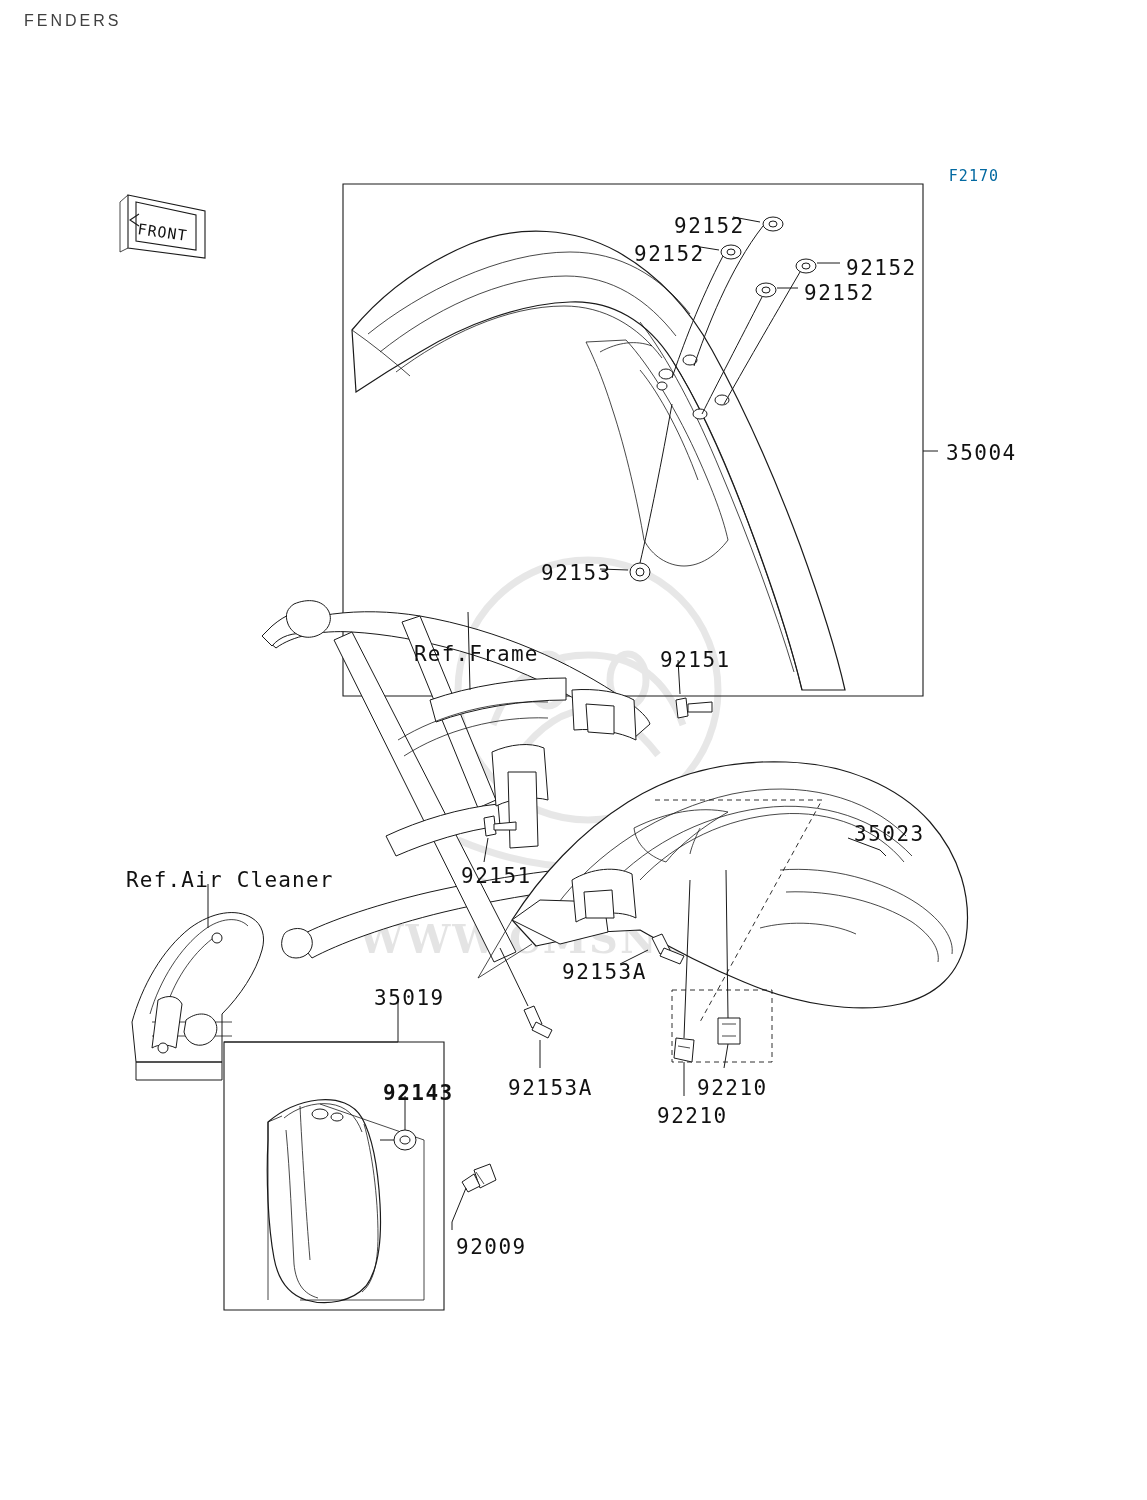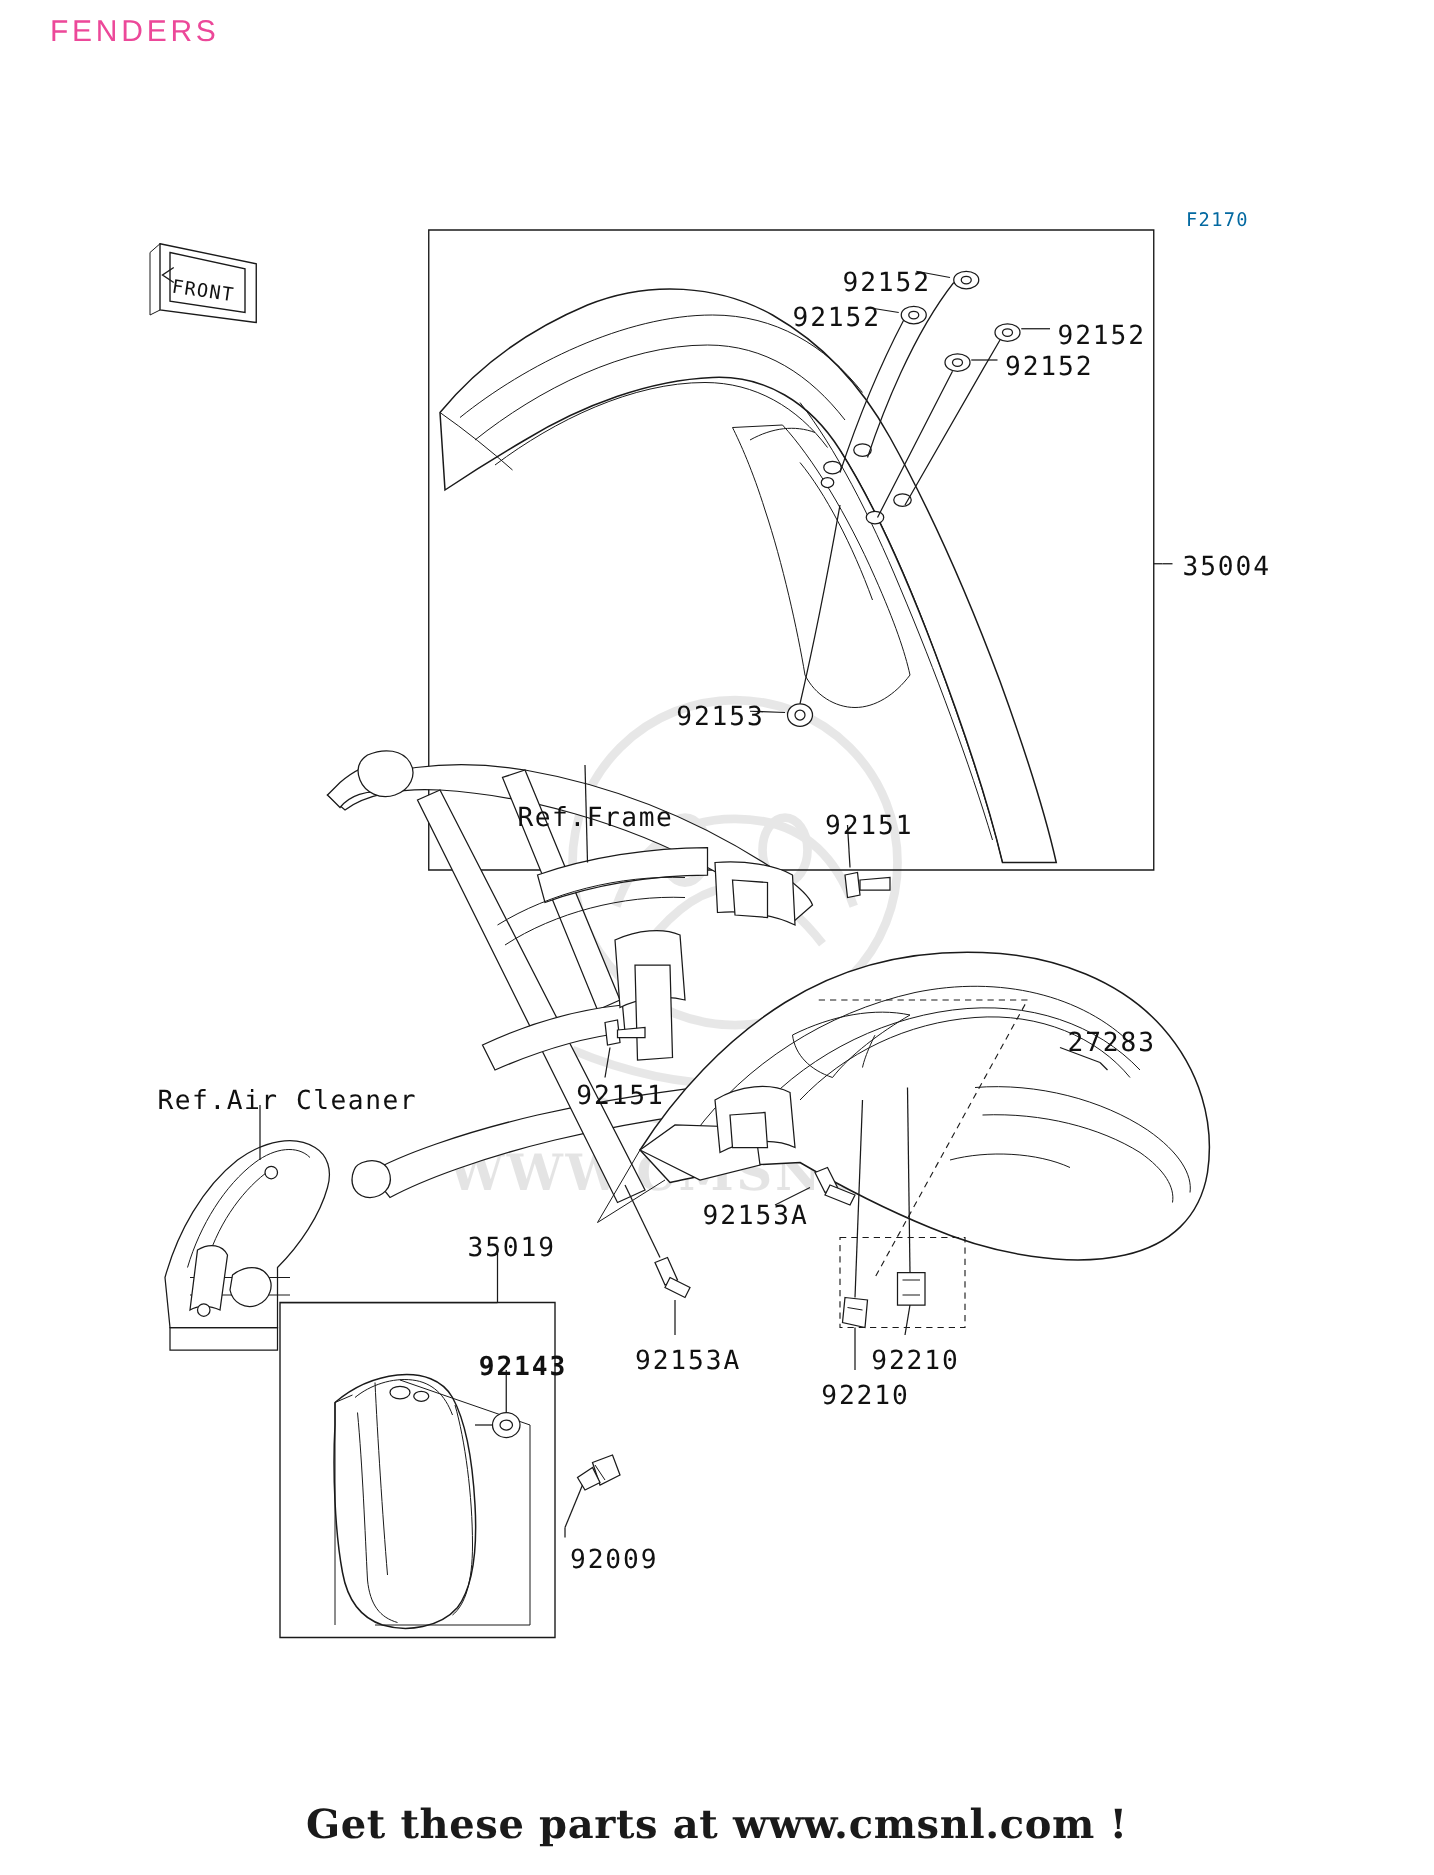--- a/index.html
+++ b/index.html
@@ -6,23 +6,23 @@
   body{
     width:1147px;height:1500px;
     background:#ffffff;
     font-family:"DejaVu Sans Mono", monospace;
     position:relative;
     overflow:hidden;
   }
   #sheet{position:absolute;left:0;top:0;width:1147px;height:1500px;}
 
   .title{
-    position:absolute;left:40px;top:12px;
+    position:absolute;left:24px;top:12px;
     font-family:"Liberation Sans", sans-serif;
-    font-size:24px;letter-spacing:3px;color:#ec4899;
+    font-size:16px;letter-spacing:3px;color:#404040;
   }
   .figcode{
     position:absolute;right:148px;top:167px;
     font-size:15px;letter-spacing:1px;color:#0369a1;
   }
   .footer{
     position:absolute;left:0;top:1440px;width:1147px;
     text-align:center;
     font-family:"DejaVu Serif", serif;
     font-weight:bold;font-size:32px;color:#1a1a1a;
@@ -317,25 +317,24 @@
   </svg>
 
   <div class="lbl" style="left:674px;top:214px;">92152</div>
   <div class="lbl" style="left:634px;top:242px;">92152</div>
   <div class="lbl" style="left:846px;top:256px;">92152</div>
   <div class="lbl" style="left:804px;top:281px;">92152</div>
   <div class="lbl" style="left:946px;top:441px;">35004</div>
   <div class="lbl" style="left:541px;top:561px;">92153</div>
   <div class="lbl ref" style="left:414px;top:595px;margin-top:47px;">Ref.Frame</div>
   <div class="lbl" style="left:660px;top:648px;">92151</div>
-  <div class="lbl" style="left:854px;top:822px;">27283</div>
+  <div class="lbl" style="left:854px;top:822px;">35023</div>
   <div class="lbl ref" style="left:126px;top:868px;">Ref.Air Cleaner</div>
   <div class="lbl" style="left:461px;top:864px;">92151</div>
   <div class="lbl" style="left:562px;top:960px;">92153A</div>
   <div class="lbl" style="left:374px;top:986px;">35019</div>
   <div class="lbl" style="left:697px;top:1076px;">92210</div>
   <div class="lbl" style="left:508px;top:1076px;">92153A</div>
   <div class="lbl" style="left:657px;top:1104px;">92210</div>
   <div class="lbl" style="left:383px;top:1081px;font-weight:bold;">92143</div>
   <div class="lbl" style="left:456px;top:1235px;">92009</div>
 
-  <div class="footer">Get these parts at www.cmsnl.com !</div>
 </div>
 
 </body></html>

